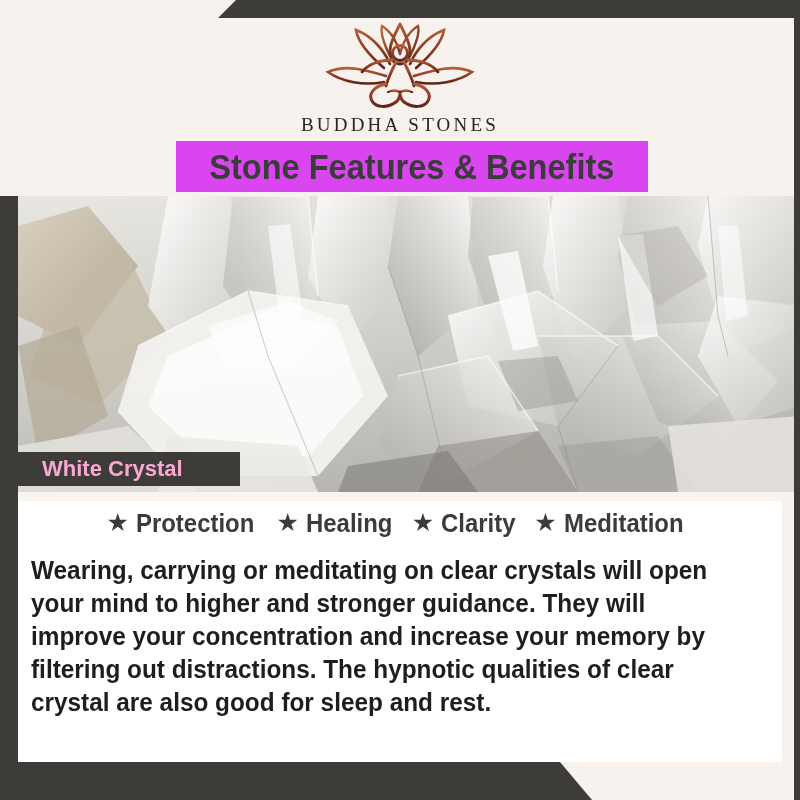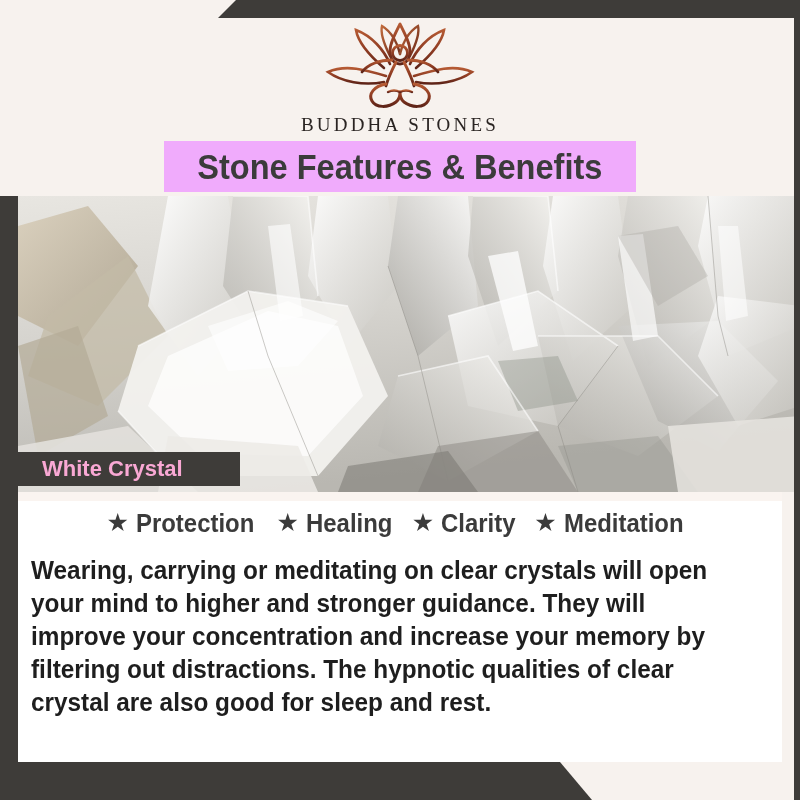--- a/index.html
+++ b/index.html
@@ -87,24 +87,24 @@
     font-size: 19px;
     letter-spacing: 3.2px;
     color: #2a2422;
     font-weight: 400;
   }
 
   
   .title-band {
     position: absolute;
     top: 141px;
-    left: 164px;
+    left: 176px;
     width: 472px;
     height: 51px;
-    background: #f0abfc;
+    background: #d946ef;
     display: flex;
     align-items: center;
     justify-content: center;
     z-index: 3;
   }
   .title-text {
     font-family: "Liberation Sans Narrow", "Liberation Sans", sans-serif;
     font-weight: bold;
     font-size: 35px;
     color: #3b3b3b;

